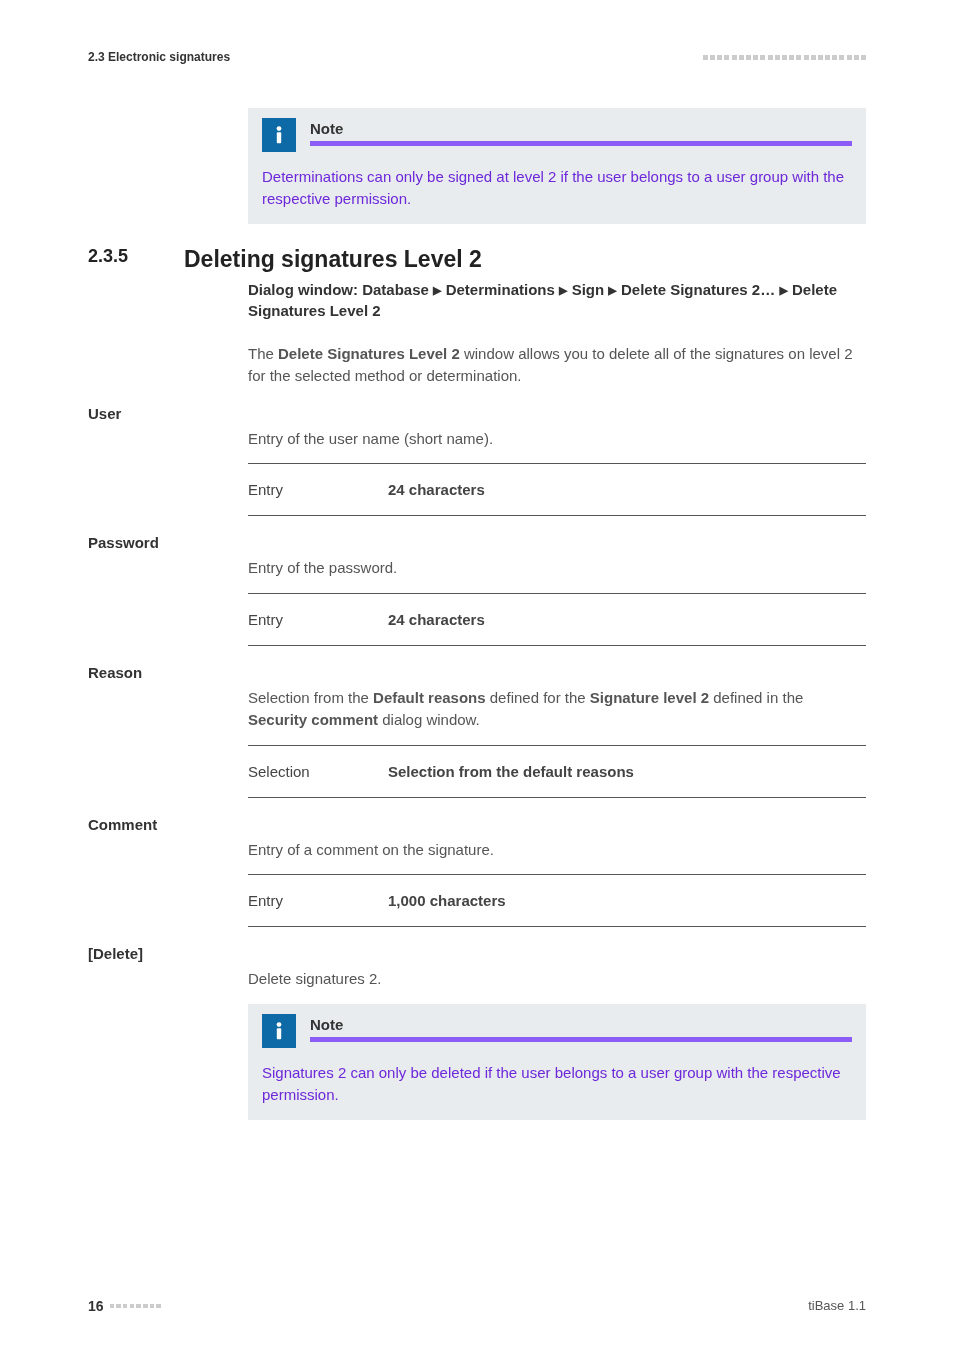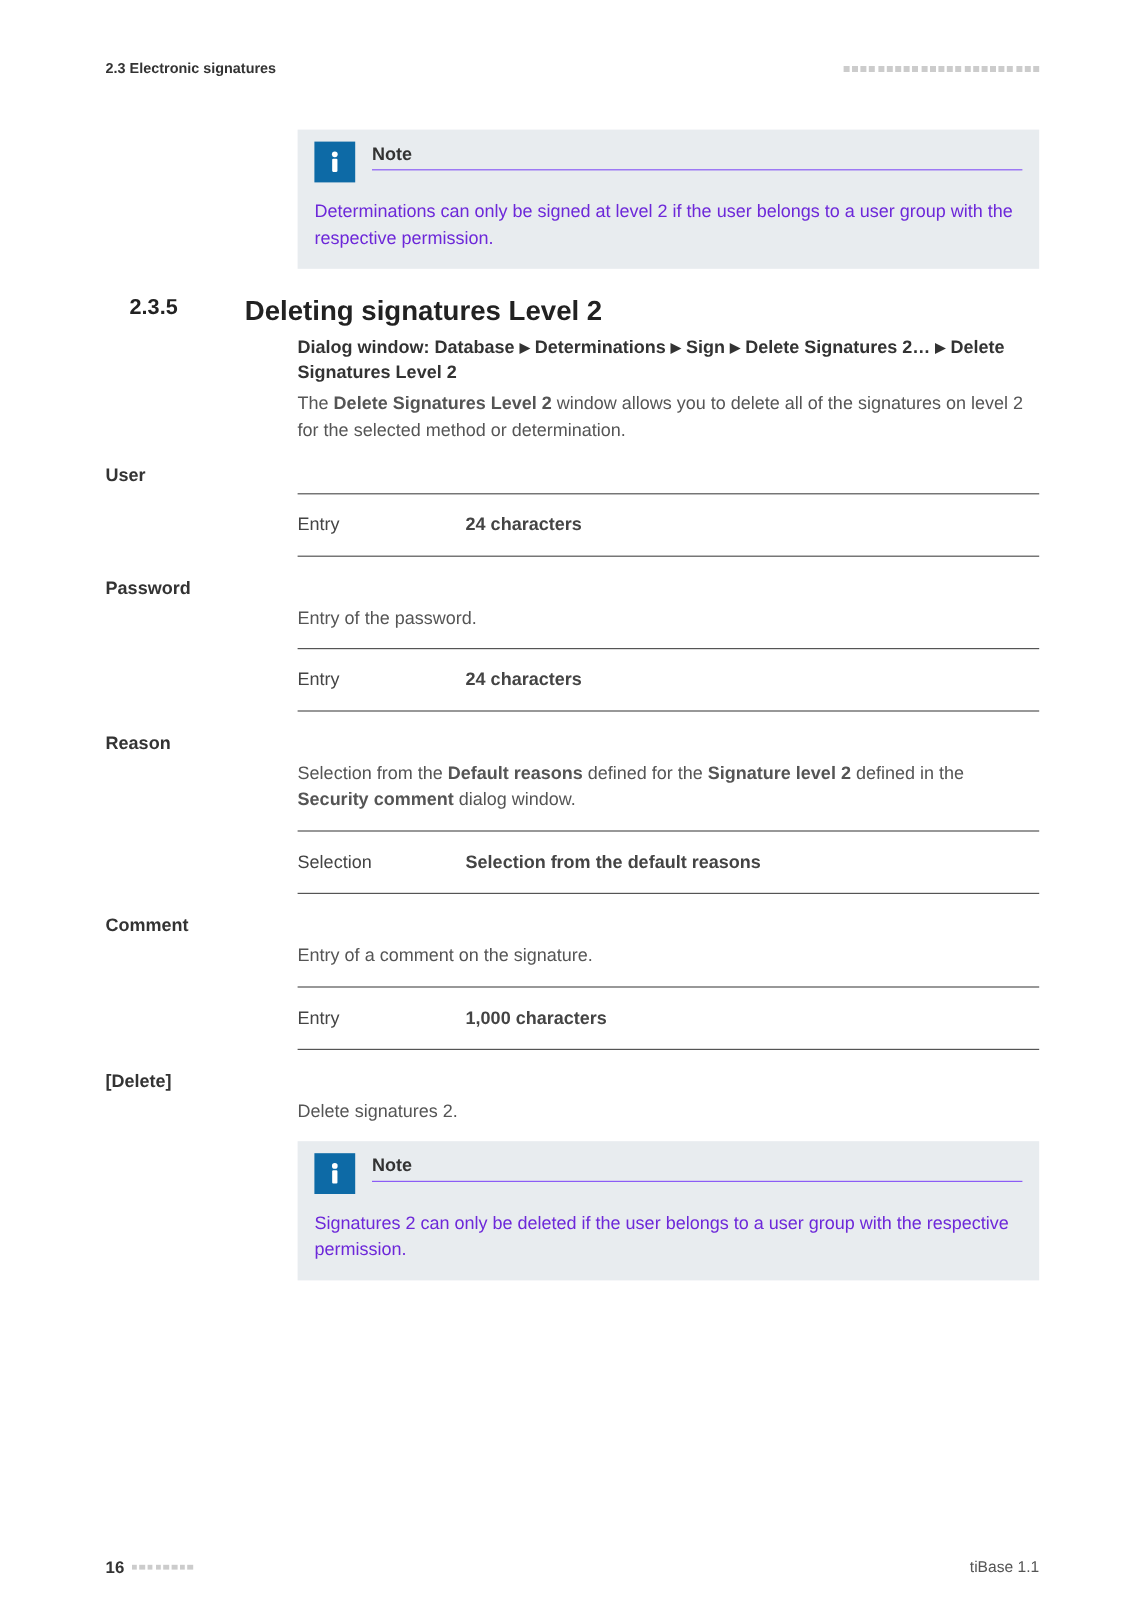--- a/index.html
+++ b/index.html
@@ -58,56 +58,55 @@
   }
   .info-icon svg { width: 22px; height: 22px; }
   .note-title-wrap {
     flex: 1;
     padding-top: 2px;
   }
   .note-title {
     font-weight: bold;
     font-size: 15px;
     padding-bottom: 4px;
-    border-bottom: 1px solid #8b5cf6;
+    border-bottom: 5px solid #8b5cf6;
   }
   .note-body {
     font-size: 15px;
     color: #6d28d9;
     margin-top: 14px;
     line-height: 1.45;
   }
   .section-row {
     display: flex;
     margin-top: 10px;
     margin-bottom: 4px;
   }
   .section-num {
     width: 96px;
     font-size: 18px;
     font-weight: bold;
     color: #222;
-    margin-left: 20px;
   }
   .section-title {
     font-size: 23px;
     font-weight: bold;
     color: #222;
   }
   .indent {
     margin-left: 160px;
   }
   .bold { font-weight: bold; }
   .dialog-path {
     font-size: 15px;
     font-weight: bold;
     color: #333;
     line-height: 1.45;
     margin-top: 6px;
-    margin-bottom: 4px;
+    margin-bottom: 21px;
   }
   .body-text {
     font-size: 15px;
     color: #555;
     line-height: 1.45;
     margin-bottom: 14px;
   }
   .label {
     font-size: 15px;
     font-weight: bold;
@@ -214,20 +213,21 @@
 
   <div class="indent dialog-path">
     <span>Dialog window: Database </span><span class="tri">▶</span><span> Determinations </span><span class="tri">▶</span><span> Sign </span><span class="tri">▶</span><span> Delete Signatures 2… </span><span class="tri">▶</span><span> Delete Signatures Level 2</span>
   </div>
 
   <div class="indent body-text">
     <span>The </span><span class="bold">Delete Signatures Level 2</span><span> window allows you to delete all of the signatures on level 2 for the selected method or determination.</span>
   </div>
 
   <div class="label">User</div>
+  <div class="indent body-text">Entry of the user name (short name).</div>
   <div class="indent entry-row">
     <div class="entry-left">Entry</div>
     <div class="entry-right">24 characters</div>
   </div>
 
   <div class="label">Password</div>
   <div class="indent body-text">Entry of the password.</div>
   <div class="indent entry-row">
     <div class="entry-left">Entry</div>
     <div class="entry-right">24 characters</div>

